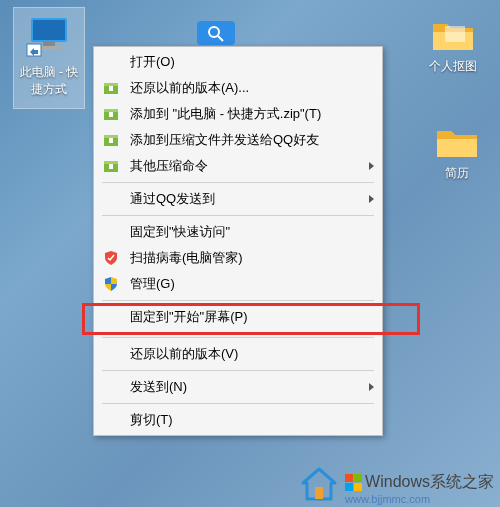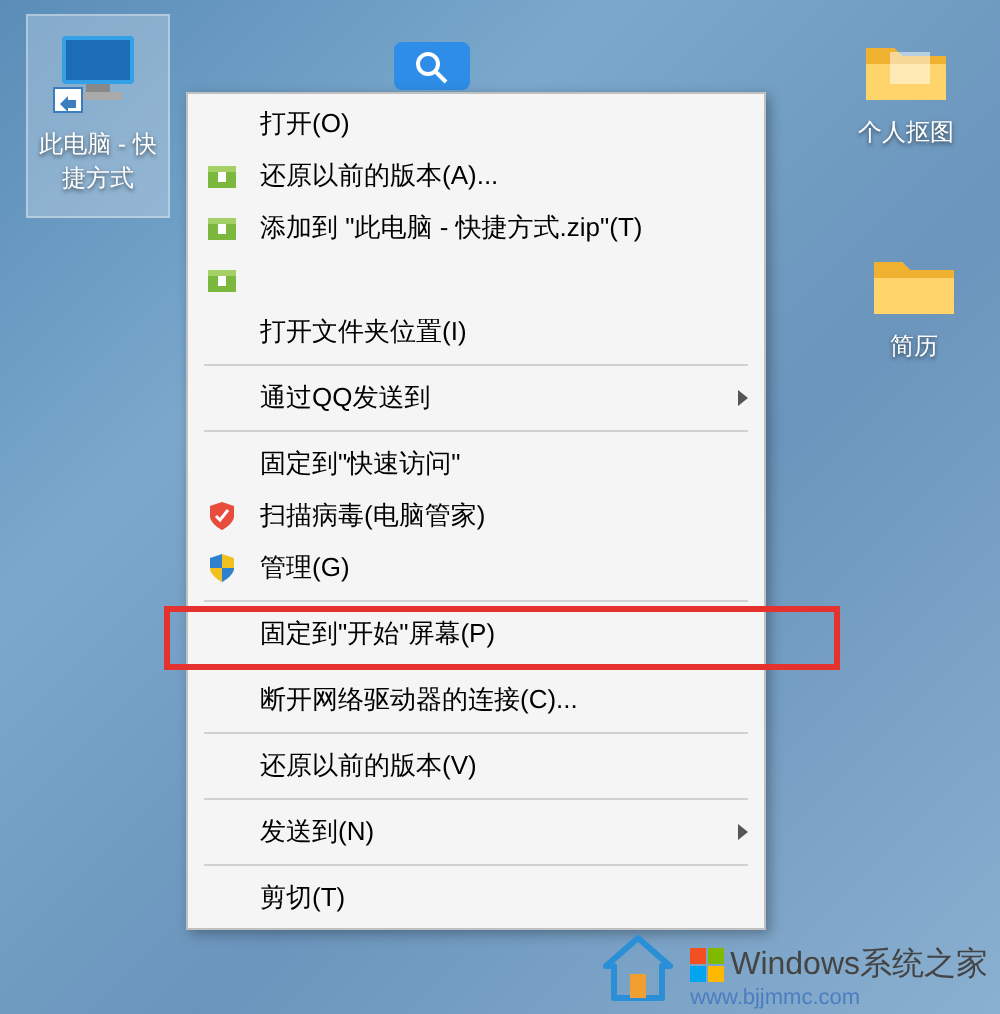--- a/index.html
+++ b/index.html
@@ -171,24 +171,32 @@
     <span class="mi-label">添加到 "此电脑 - 快捷方式.zip"(T)</span>
   </div>
   <div class="menu-item">
     <span class="mi-icon">
         <svg width="16" height="16">
           <rect x="1" y="3" width="14" height="11" fill="#7db83e"></rect>
           <rect x="1" y="3" width="14" height="3" fill="#a5d068"></rect>
           <rect x="6" y="6" width="4" height="5" fill="#fff"></rect>
         </svg>
       </span>
-  </div>
-  <div class="menu-item">
-    <span class="mi-icon"></span>
-    <span class="mi-label">打开文件夹位置(I)</span>
+    <span class="mi-label">添加到压缩文件并发送给QQ好友</span>
+  </div>
+  <div class="menu-item">
+    <span class="mi-icon">
+        <svg width="16" height="16">
+          <rect x="1" y="3" width="14" height="11" fill="#7db83e"></rect>
+          <rect x="1" y="3" width="14" height="3" fill="#a5d068"></rect>
+          <rect x="6" y="6" width="4" height="5" fill="#fff"></rect>
+        </svg>
+      </span>
+    <span class="mi-label">其他压缩命令</span>
+    <span class="arrow"></span>
   </div>
   <div class="separator"></div>
   <div class="menu-item">
     <span class="mi-icon"></span>
     <span class="mi-label">通过QQ发送到</span>
     <span class="arrow"></span>
   </div>
   <div class="separator"></div>
   <div class="menu-item">
     <span class="mi-icon"></span>
@@ -214,24 +222,20 @@
         </svg>
       </span>
     <span class="mi-label">管理(G)</span>
   </div>
   <div class="separator"></div>
   <div class="menu-item">
     <span class="mi-icon"></span>
     <span class="mi-label">固定到"开始"屏幕(P)</span>
   </div>
   <div class="separator"></div>
-  <div class="menu-item">
-    <span class="mi-icon"></span>
-    <span class="mi-label">断开网络驱动器的连接(C)...</span>
-  </div>
   <div class="separator"></div>
   <div class="menu-item">
     <span class="mi-icon"></span>
     <span class="mi-label">还原以前的版本(V)</span>
   </div>
   <div class="separator"></div>
   <div class="menu-item">
     <span class="mi-icon"></span>
     <span class="mi-label">发送到(N)</span>
     <span class="arrow"></span>

